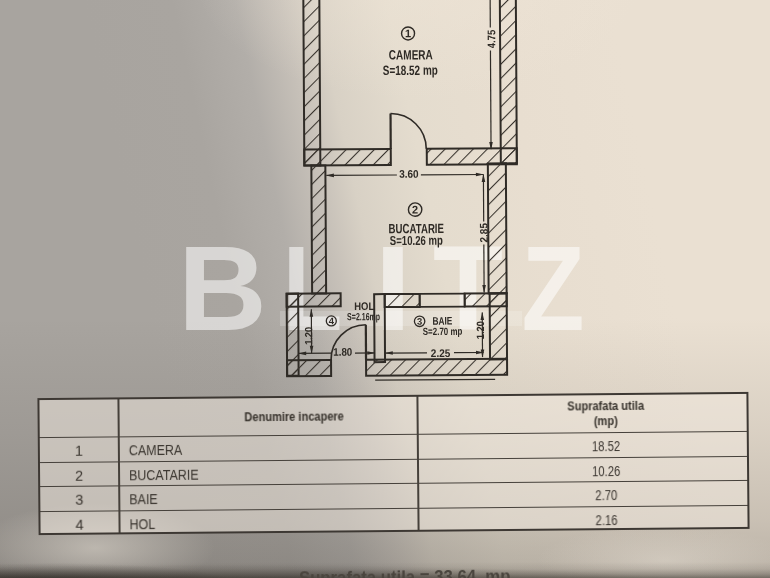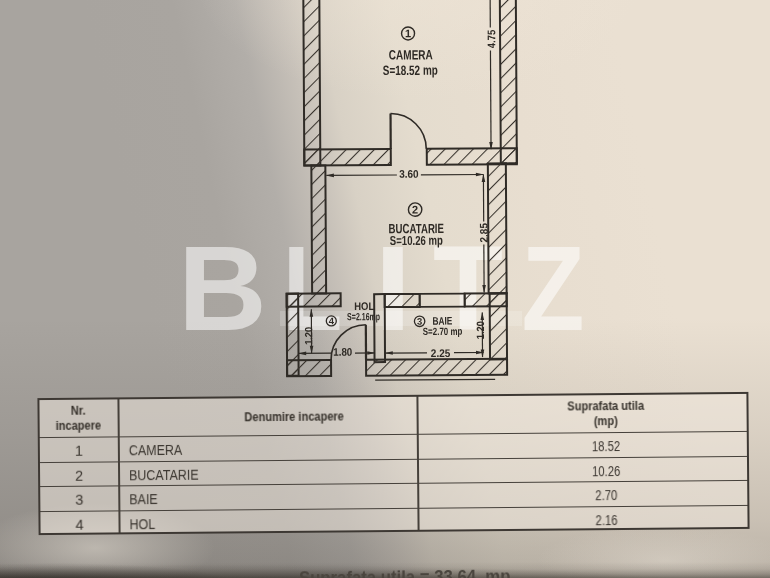--- a/index.html
+++ b/index.html
@@ -241,21 +241,20 @@
 </g>
 </svg>
 
 <div class="tablewrap">
 
   <div class="vline" style="left:78px;"></div>
 
   <div class="vline" style="left:377px;"></div>
 
   <div class="trow hdr" style="top:0;height:37px;border-top:none;">
-    <div class="c1" style="top:3px;"><span class="sqh">Nr.<br>incapere</span></div>
     <div class="c2" style="top:11px;text-align:center;padding-left:55px;"><span class="sqh">Denumire incapere</span></div>
     <div class="c3" style="top:3px;"><span class="sqh">Suprafata utila<br>(mp)</span></div>
   </div>
 
   <div class="trow cell" style="top:37px;height:24.7px;">
     <div class="c1" style="top:5px;">1</div>
     <div class="c2" style="top:5px;"><span class="sqw">CAMERA</span></div>
     <div class="c3" style="top:5px;"><span class="sq">18.52</span></div>
   </div>
 

